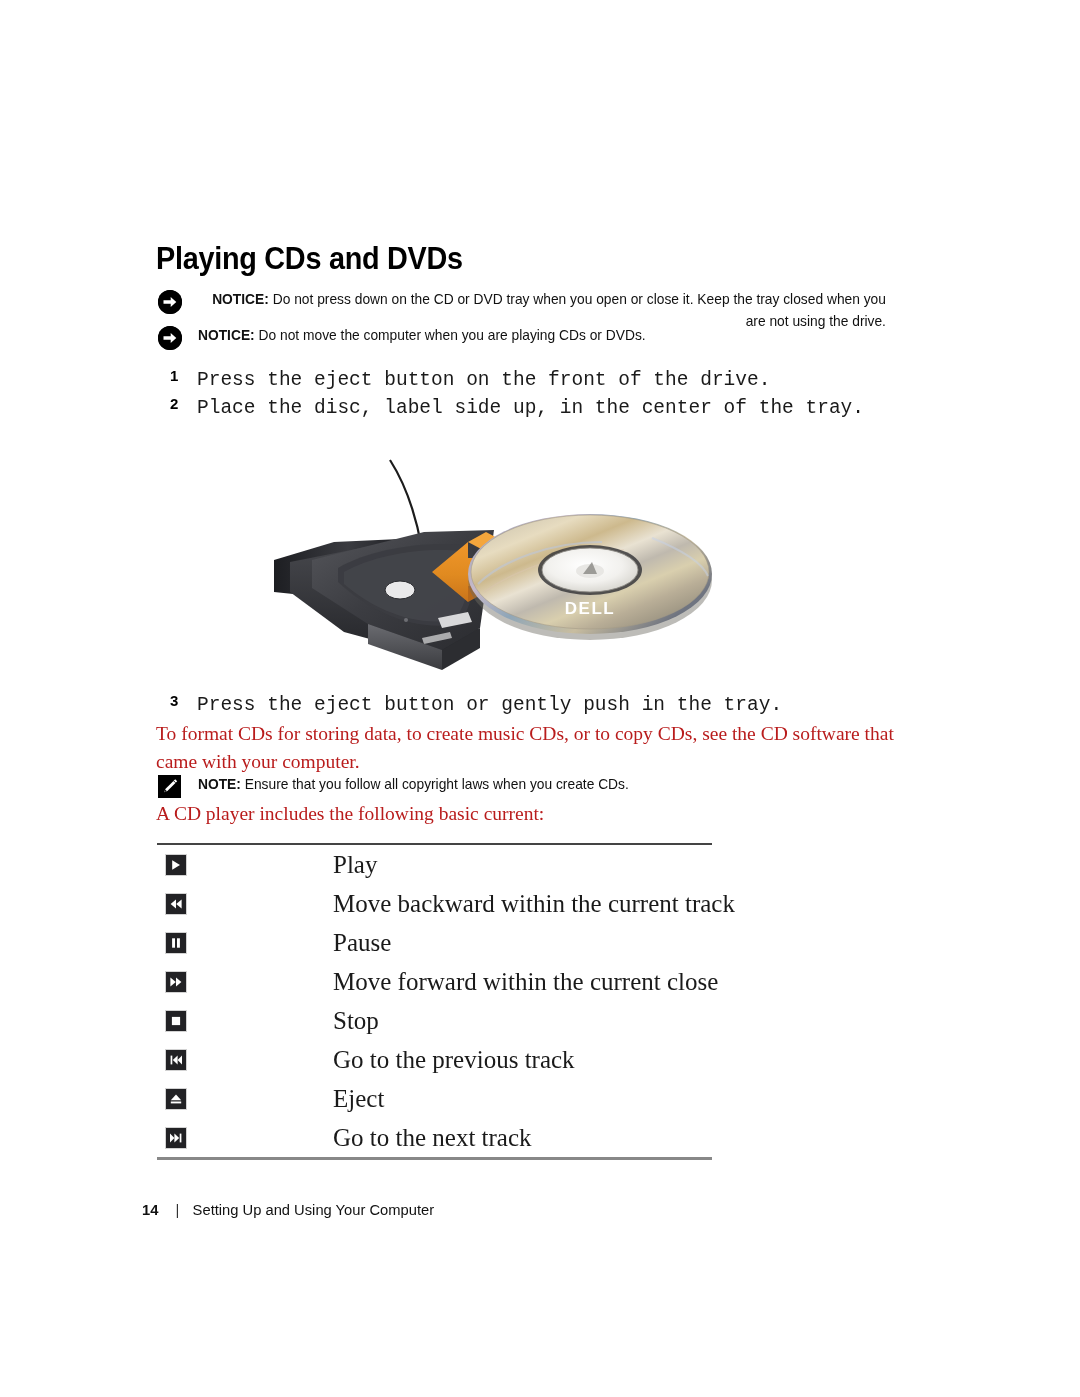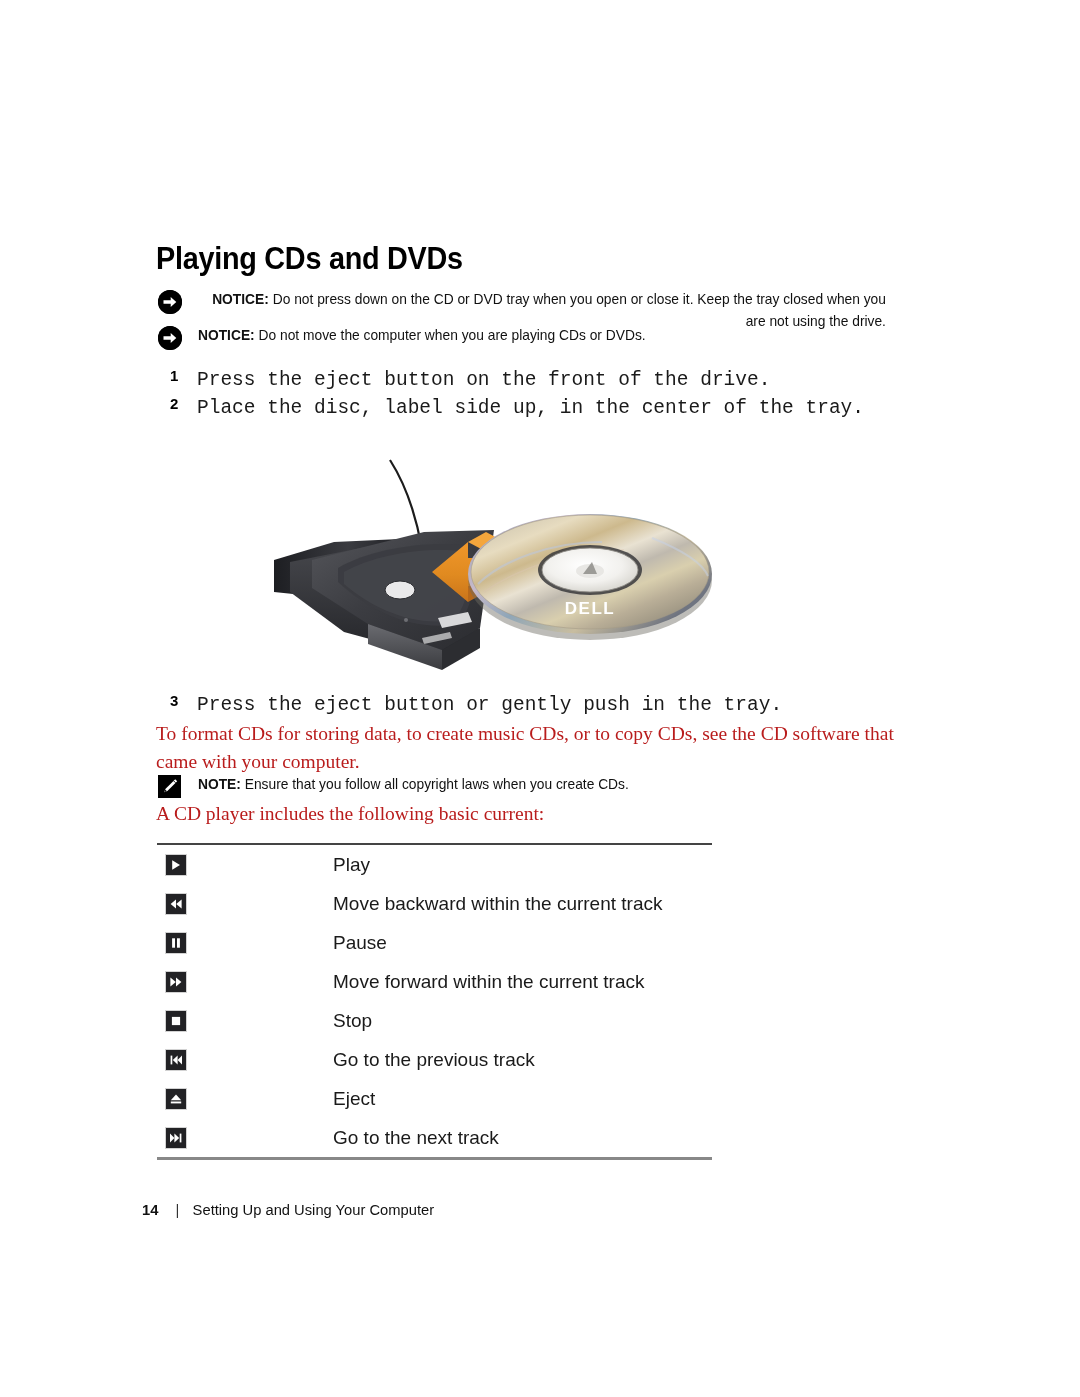--- a/index.html
+++ b/index.html
@@ -147,22 +147,22 @@
     position: absolute;
     left: 8px;
     top: 50%;
     transform: translateY(-50%);
   }
   .btn-label {
     position: absolute;
     left: 176px;
     top: 50%;
     transform: translateY(-50%);
-    font-family: Liberation Sans, sans-serif;
-    font-size: 19px;
+    font-family: Liberation Serif, serif;
+    font-size: 25px;
     color: #1a1a1a;
     white-space: nowrap;
   }
   .ctl {
     width: 22px;
     height: 22px;
     background: #222225;
     border: 1px solid #d2d2d2;
     box-sizing: border-box;
     display: flex;
@@ -394,21 +394,21 @@
 
     <div class="btn-row">
       <div class="btn-icon-cell">
         <div class="ctl">
             <svg width="14" height="14" viewBox="0 0 14 14">
               <path d="M1.4 2.6 L6.8 7 L1.4 11.4 Z" fill="#fff"></path>
               <path d="M7 2.6 L12.4 7 L7 11.4 Z" fill="#fff"></path>
             </svg>
           </div>
       </div>
-      <div class="btn-label">Move forward within the current track</div>
+      <div class="btn-label">Move forward within the current close</div>
     </div>
 
     <div class="btn-row">
       <div class="btn-icon-cell">
         <div class="ctl">
             <svg width="14" height="14" viewBox="0 0 14 14">
               <rect x="2.9" y="2.9" width="8.2" height="8.2" fill="#fff"></rect>
             </svg>
           </div>
       </div>

